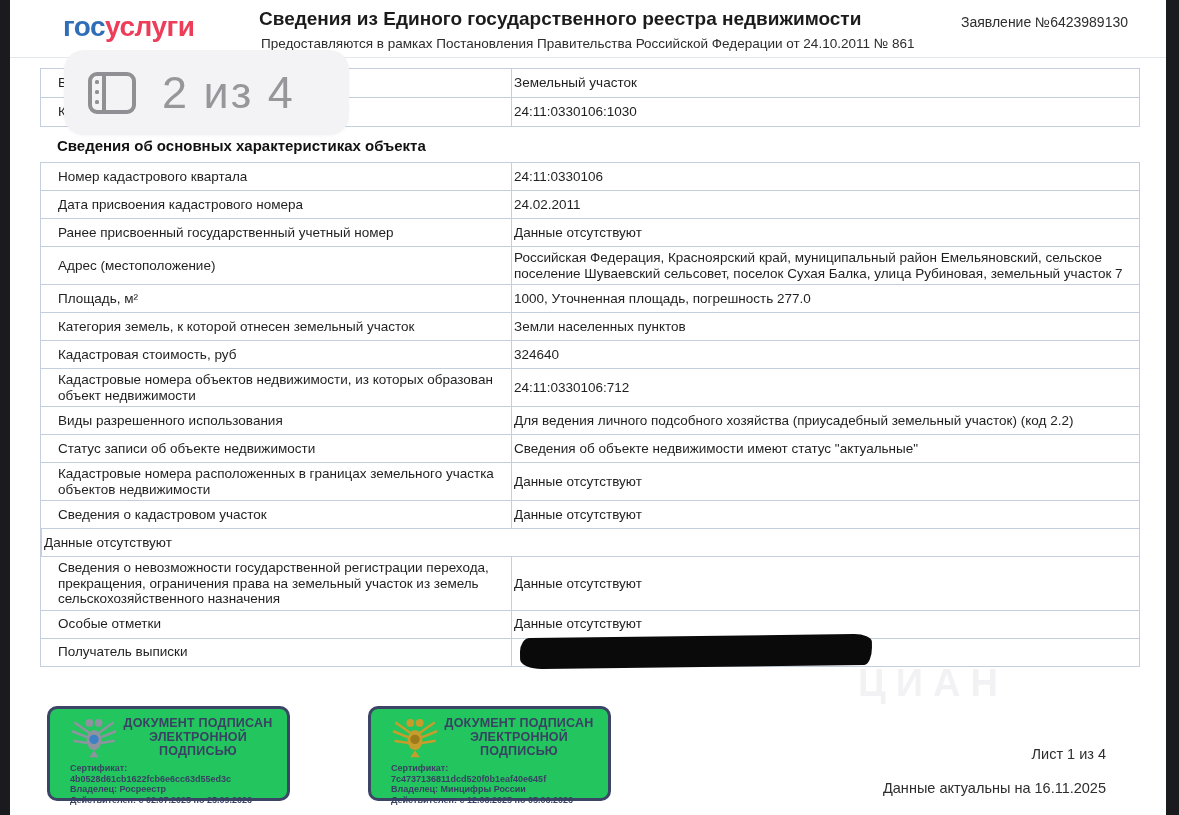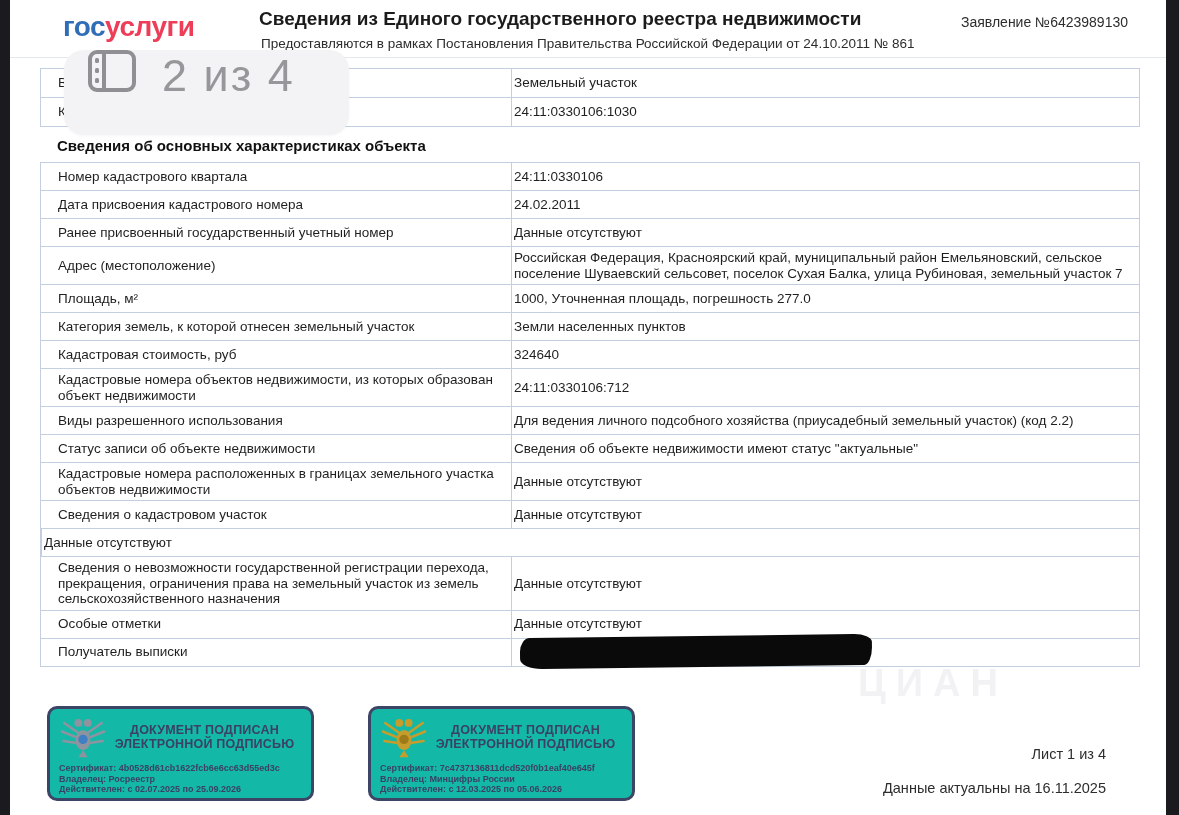--- a/index.html
+++ b/index.html
@@ -35,33 +35,33 @@
 
   
   .redaction-blob {
     position:absolute; left:520px; top:636px; width:352px; height:31px; background:#0a0a0a;
     border-radius:10px 18px 8px 22px / 14px 8px 18px 10px; transform:rotate(-0.7deg); z-index:4;
   }
 
   
   .pager-badge {
     position:absolute; left:64px; top:50px; width:285px; height:85px; background:#f3f3f5;
-    border-radius:20px; display:flex; align-items:flex-start; z-index:5;
+    border-radius:20px; display:flex; align-items:center; z-index:5;
     box-shadow:0 1px 3px rgba(0,0,0,0.04);
   }
   .pager-icon { position:relative; width:48px; height:42px; margin-left:24px;
     border:4.5px solid #8f8f94; border-radius:9px; flex:0 0 auto; }
   .pager-icon .divider { position:absolute; left:10px; top:0; bottom:0; width:4px; background:#8f8f94; }
   .pager-icon .dot { position:absolute; left:2.5px; width:4.5px; height:4.5px; border-radius:1.5px; background:#8f8f94; }
   .pager-icon .d1 { top:4px; } .pager-icon .d2 { top:14px; } .pager-icon .d3 { top:24px; }
   .pager-label { font-size:45px; color:#97979b; font-weight:500; letter-spacing:2px; margin-left:26px; }
 
   
-  .stamp { position:absolute; top:706px; width:267px; height:95px; border:3px solid #3c4566;
-           border-radius:10px; background:#14b8a6; z-index:2; }
+  .stamp { position:absolute; top:706px; width:243px; height:95px; border:3px solid #3c4566;
+           border-radius:10px; background:#22c55e; z-index:2;padding-left:11px; }
   .stamp-1 { left:47px; } .stamp-2 { left:368px; }
   .stamp-top { display:flex; align-items:center; padding:5px 6px 2px 8px; }
   .stamp-emblem { flex:0 0 auto; width:50px; height:46px; }
   .stamp-title { flex:1; text-align:center; font-size:12.5px; font-weight:bold; color:#3a4263;
                  line-height:14px; letter-spacing:0.2px; padding-right:4px; }
   .stamp-lines { padding:1px 6px 0 9px; font-size:9px; font-weight:bold; color:#3a4263; line-height:10.5px; }
 
   
   .sheet-label { position:absolute; top:746px; right:73px; font-size:14.5px; color:#2d2d2d; }
   .actual-label { position:absolute; top:780px; right:73px; font-size:14.5px; color:#2d2d2d; }

